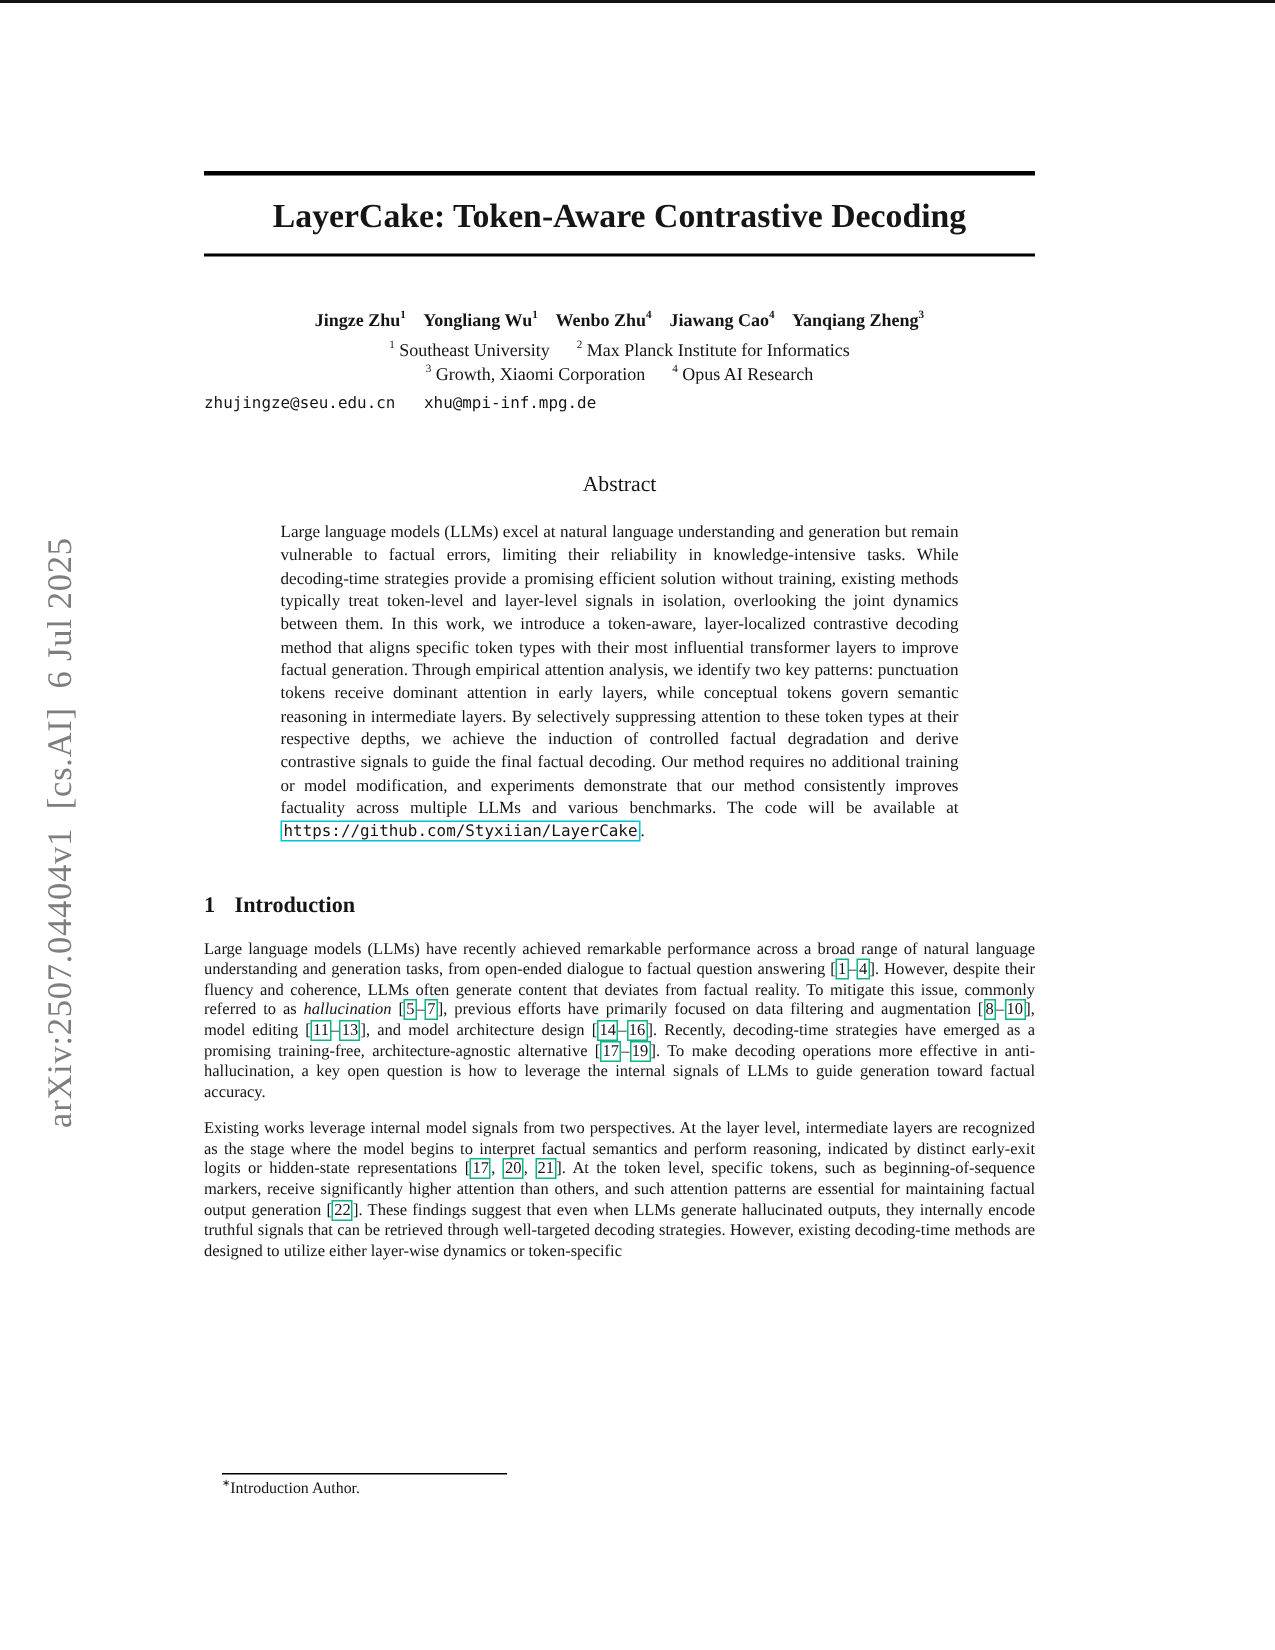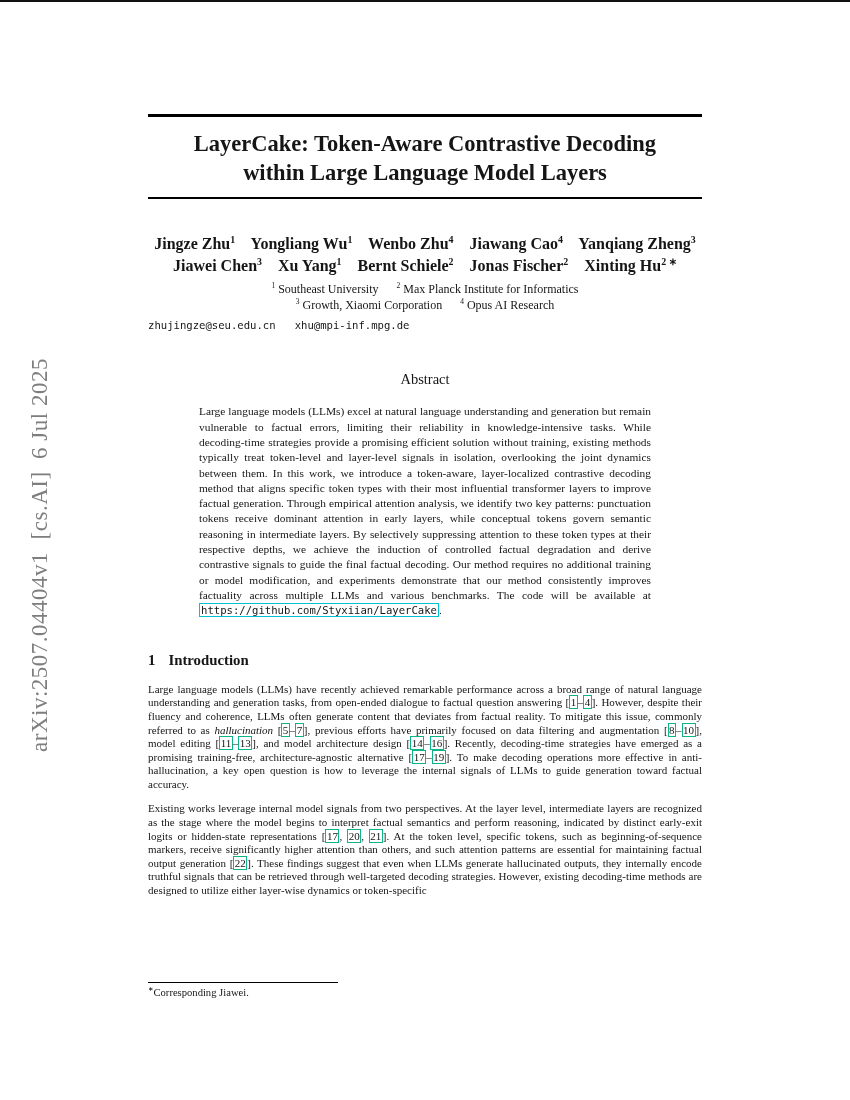--- a/index.html
+++ b/index.html
@@ -20,28 +20,28 @@
     width: 468px;
     text-align: center;
     transform: rotate(-90deg);
     transform-origin: center center;
     font-size: 23px;
     color: var(--watermark-gray, #7e7e7e);
     white-space: pre;
     letter-spacing: 0.5px;
   }
 
-  .content { position: absolute; left: 148px; top: 0; width: 554px; }
+  .content { position: absolute; left: 136px; top: 0; width: 554px; }
 
   .rule-thick { margin-top: 114px; border-top: 3px solid #000; height: 0; }
   .title-block { margin: 13px auto 10px; text-align: center; font-weight: bold; font-size: 22.5px; line-height: 1.27; }
   .title-line { display: block; }
   .rule-thin { border-top: 2px solid #000; height: 0; margin-bottom: 34px; }
 
-  .authors-line { text-align: center; font-size: 16px; font-weight: bold; line-height: 1.38; white-space: pre-wrap; }
+  .authors-line { text-align: center; font-size: 12px; font-weight: bold; line-height: 1.38; white-space: pre-wrap; }
   sup { font-size: 0.62em; vertical-align: super; line-height: 0; }
   .affil-block { margin-top: 5px; }
   .affil-line { text-align: center; font-size: 12px; line-height: 1.33; white-space: pre-wrap; }
   .emails { text-align: left; font-family: "DejaVu Sans Mono", monospace; font-size: 10.6px; margin-top: 5px; white-space: pre-wrap; }
 
   .abstract-heading { text-align: center; font-size: 14.5px; font-weight: normal; margin: 40px 0 16px 0; }
   .abstract-body { margin: 0 51px; font-size: 11.4px; line-height: 1.345; text-align: justify; }
 
   .section-heading { font-size: 14.8px; font-weight: bold; margin: 33px 0 14px 0; }
   .section-title { margin-left: 13px; text-align: right; }
@@ -71,41 +71,39 @@
 <div class="page">
   <div class="top-edge"></div>
 
   <div class="arxiv-watermark">arXiv:2507.04404v1  [cs.AI]  6 Jul 2025</div>
 
   <div class="content">
     <div class="rule-thick"></div>
 
     <h1 class="title-block">
         <span class="title-line">LayerCake: Token-Aware Contrastive Decoding</span>
-        <span class="title-line">within Large Language Model Layers</span>
       </h1>
 
     <div class="rule-thin"></div>
 
     <div class="authors-line"><span>Jingze Zhu</span><sup>1</sup><span>    Yongliang Wu</span><sup>1</sup><span>    Wenbo Zhu</span><sup>4</sup><span>    Jiawang Cao</span><sup>4</sup><span>    Yanqiang Zheng</span><sup>3</sup></div>
-    <div class="authors-line"><span>Jiawei Chen</span><sup>3</sup><span>    Xu Yang</span><sup>1</sup><span>    Bernt Schiele</span><sup>2</sup><span>    Jonas Fischer</span><sup>2</sup><span>    Xinting Hu</span><sup>2 ∗</sup></div>
 
     <div class="affil-block">
       <div class="affil-line"><sup>1</sup><span> Southeast University      </span><sup>2</sup><span> Max Planck Institute for Informatics</span></div>
       <div class="affil-line"><sup>3</sup><span> Growth, Xiaomi Corporation      </span><sup>4</sup><span> Opus AI Research</span></div>
     </div>
 
     <div class="emails">zhujingze@seu.edu.cn   xhu@mpi-inf.mpg.de</div>
 
     <h2 class="abstract-heading">Abstract</h2>
     <p class="abstract-body"><span>Large language models (LLMs) excel at natural language understanding and generation but remain vulnerable to factual errors, limiting their reliability in knowledge-intensive tasks. While decoding-time strategies provide a promising efficient solution without training, existing methods typically treat token-level and layer-level signals in isolation, overlooking the joint dynamics between them. In this work, we introduce a token-aware, layer-localized contrastive decoding method that aligns specific token types with their most influential transformer layers to improve factual generation. Through empirical attention analysis, we identify two key patterns: punctuation tokens receive dominant attention in early layers, while conceptual tokens govern semantic reasoning in intermediate layers. By selectively suppressing attention to these token types at their respective depths, we achieve the induction of controlled factual degradation and derive contrastive signals to guide the final factual decoding. Our method requires no additional training or model modification, and experiments demonstrate that our method consistently improves factuality across multiple LLMs and various benchmarks. The code will be available at </span><a class="url" href="#">https://github.com/Styxiian/LayerCake</a><span>.</span></p>
 
     <h3 class="section-heading"><span>1</span><span class="section-title">Introduction</span></h3>
 
     <p class="body-para"><span>Large language models (LLMs) have recently achieved remarkable performance across a broad range of natural language understanding and generation tasks, from open-ended dialogue to factual question answering [</span><a class="cite" href="#">1</a><span>–</span><a class="cite" href="#">4</a><span>]. However, despite their fluency and coherence, LLMs often generate content that deviates from factual reality. To mitigate this issue, commonly referred to as </span><em>hallucination</em><span> [</span><a class="cite" href="#">5</a><span>–</span><a class="cite" href="#">7</a><span>], previous efforts have primarily focused on data filtering and augmentation [</span><a class="cite" href="#">8</a><span>–</span><a class="cite" href="#">10</a><span>], model editing [</span><a class="cite" href="#">11</a><span>–</span><a class="cite" href="#">13</a><span>], and model architecture design [</span><a class="cite" href="#">14</a><span>–</span><a class="cite" href="#">16</a><span>]. Recently, decoding-time strategies have emerged as a promising training-free, architecture-agnostic alternative [</span><a class="cite" href="#">17</a><span>–</span><a class="cite" href="#">19</a><span>]. To make decoding operations more effective in anti-hallucination, a key open question is how to leverage the internal signals of LLMs to guide generation toward factual accuracy.</span></p>
     <p class="body-para"><span>Existing works leverage internal model signals from two perspectives. At the layer level, intermediate layers are recognized as the stage where the model begins to interpret factual semantics and perform reasoning, indicated by distinct early-exit logits or hidden-state representations [</span><a class="cite" href="#">17</a><span>, </span><a class="cite" href="#">20</a><span>, </span><a class="cite" href="#">21</a><span>]. At the token level, specific tokens, such as beginning-of-sequence markers, receive significantly higher attention than others, and such attention patterns are essential for maintaining factual output generation [</span><a class="cite" href="#">22</a><span>]. These findings suggest that even when LLMs generate hallucinated outputs, they internally encode truthful signals that can be retrieved through well-targeted decoding strategies. However, existing decoding-time methods are designed to utilize either layer-wise dynamics or token-specific</span></p>
   </div>
 
   <div class="footnote">
     <div class="footnote-rule"></div>
-    <div class="footnote-text"><sup>∗</sup><span>Corresponding Jiawei.</span></div>
+    <div class="footnote-text"><sup>∗</sup><span>Introduction Author.</span></div>
   </div>
 </div>
 
 </body></html>

